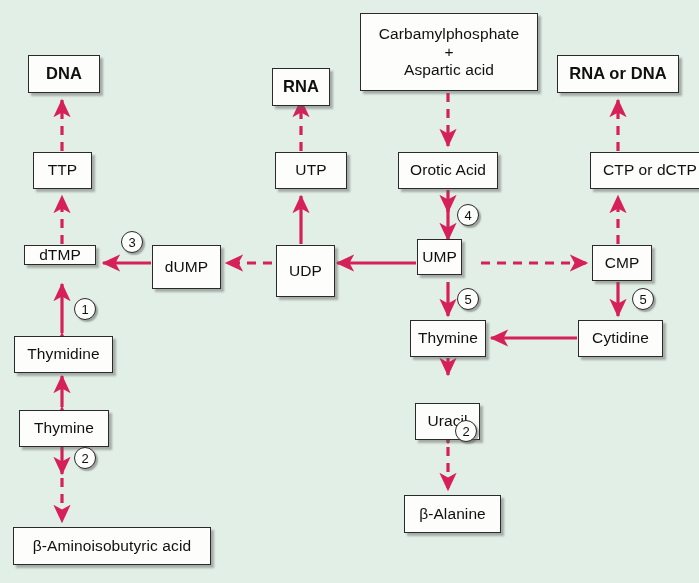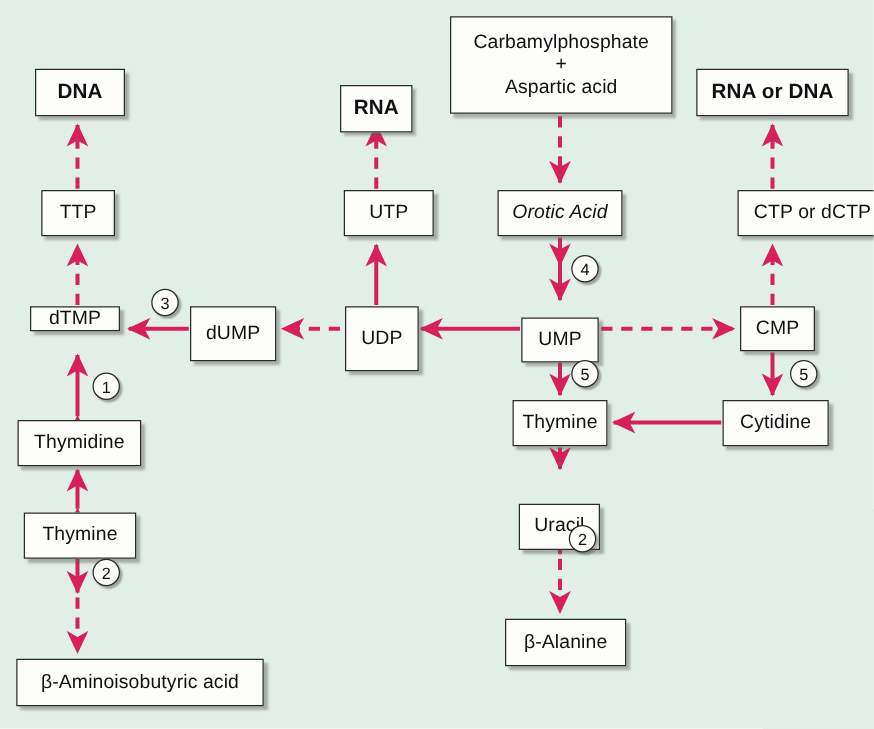--- a/index.html
+++ b/index.html
@@ -145,41 +145,41 @@
   </div>
 
   <div class="node" style="left:33px;top:152px;width:59px;height:37px;">
     <span>TTP</span>
   </div>
 
   <div class="node" style="left:275px;top:152px;width:72px;height:37px;">
     <span>UTP</span>
   </div>
 
-  <div class="node" style="left:398px;top:152px;width:100px;height:37px;font-style:italic;">
+  <div class="node" style="left:398px;top:152px;width:100px;height:37px;">
     <span>Orotic Acid</span>
   </div>
 
   <div class="node" style="left:590px;top:152px;width:120px;height:37px;">
     <span>CTP or dCTP</span>
   </div>
 
   <div class="node" style="left:24px;top:245px;width:72px;height:20px;">
     <span>dTMP</span>
   </div>
 
   <div class="node" style="left:152px;top:245px;width:69px;height:44px;">
     <span>dUMP</span>
   </div>
 
   <div class="node" style="left:276px;top:245px;width:59px;height:52px;">
     <span>UDP</span>
   </div>
 
-  <div class="node" style="left:417px;top:254px;width:62px;height:36px;">
+  <div class="node" style="left:417px;top:239px;width:45px;height:36px;">
     <span>UMP</span>
   </div>
 
   <div class="node" style="left:592px;top:245px;width:60px;height:36px;">
     <span>CMP</span>
   </div>
 
   <div class="node" style="left:14px;top:336px;width:99px;height:37px;">
     <span>Thymidine</span>
   </div>

